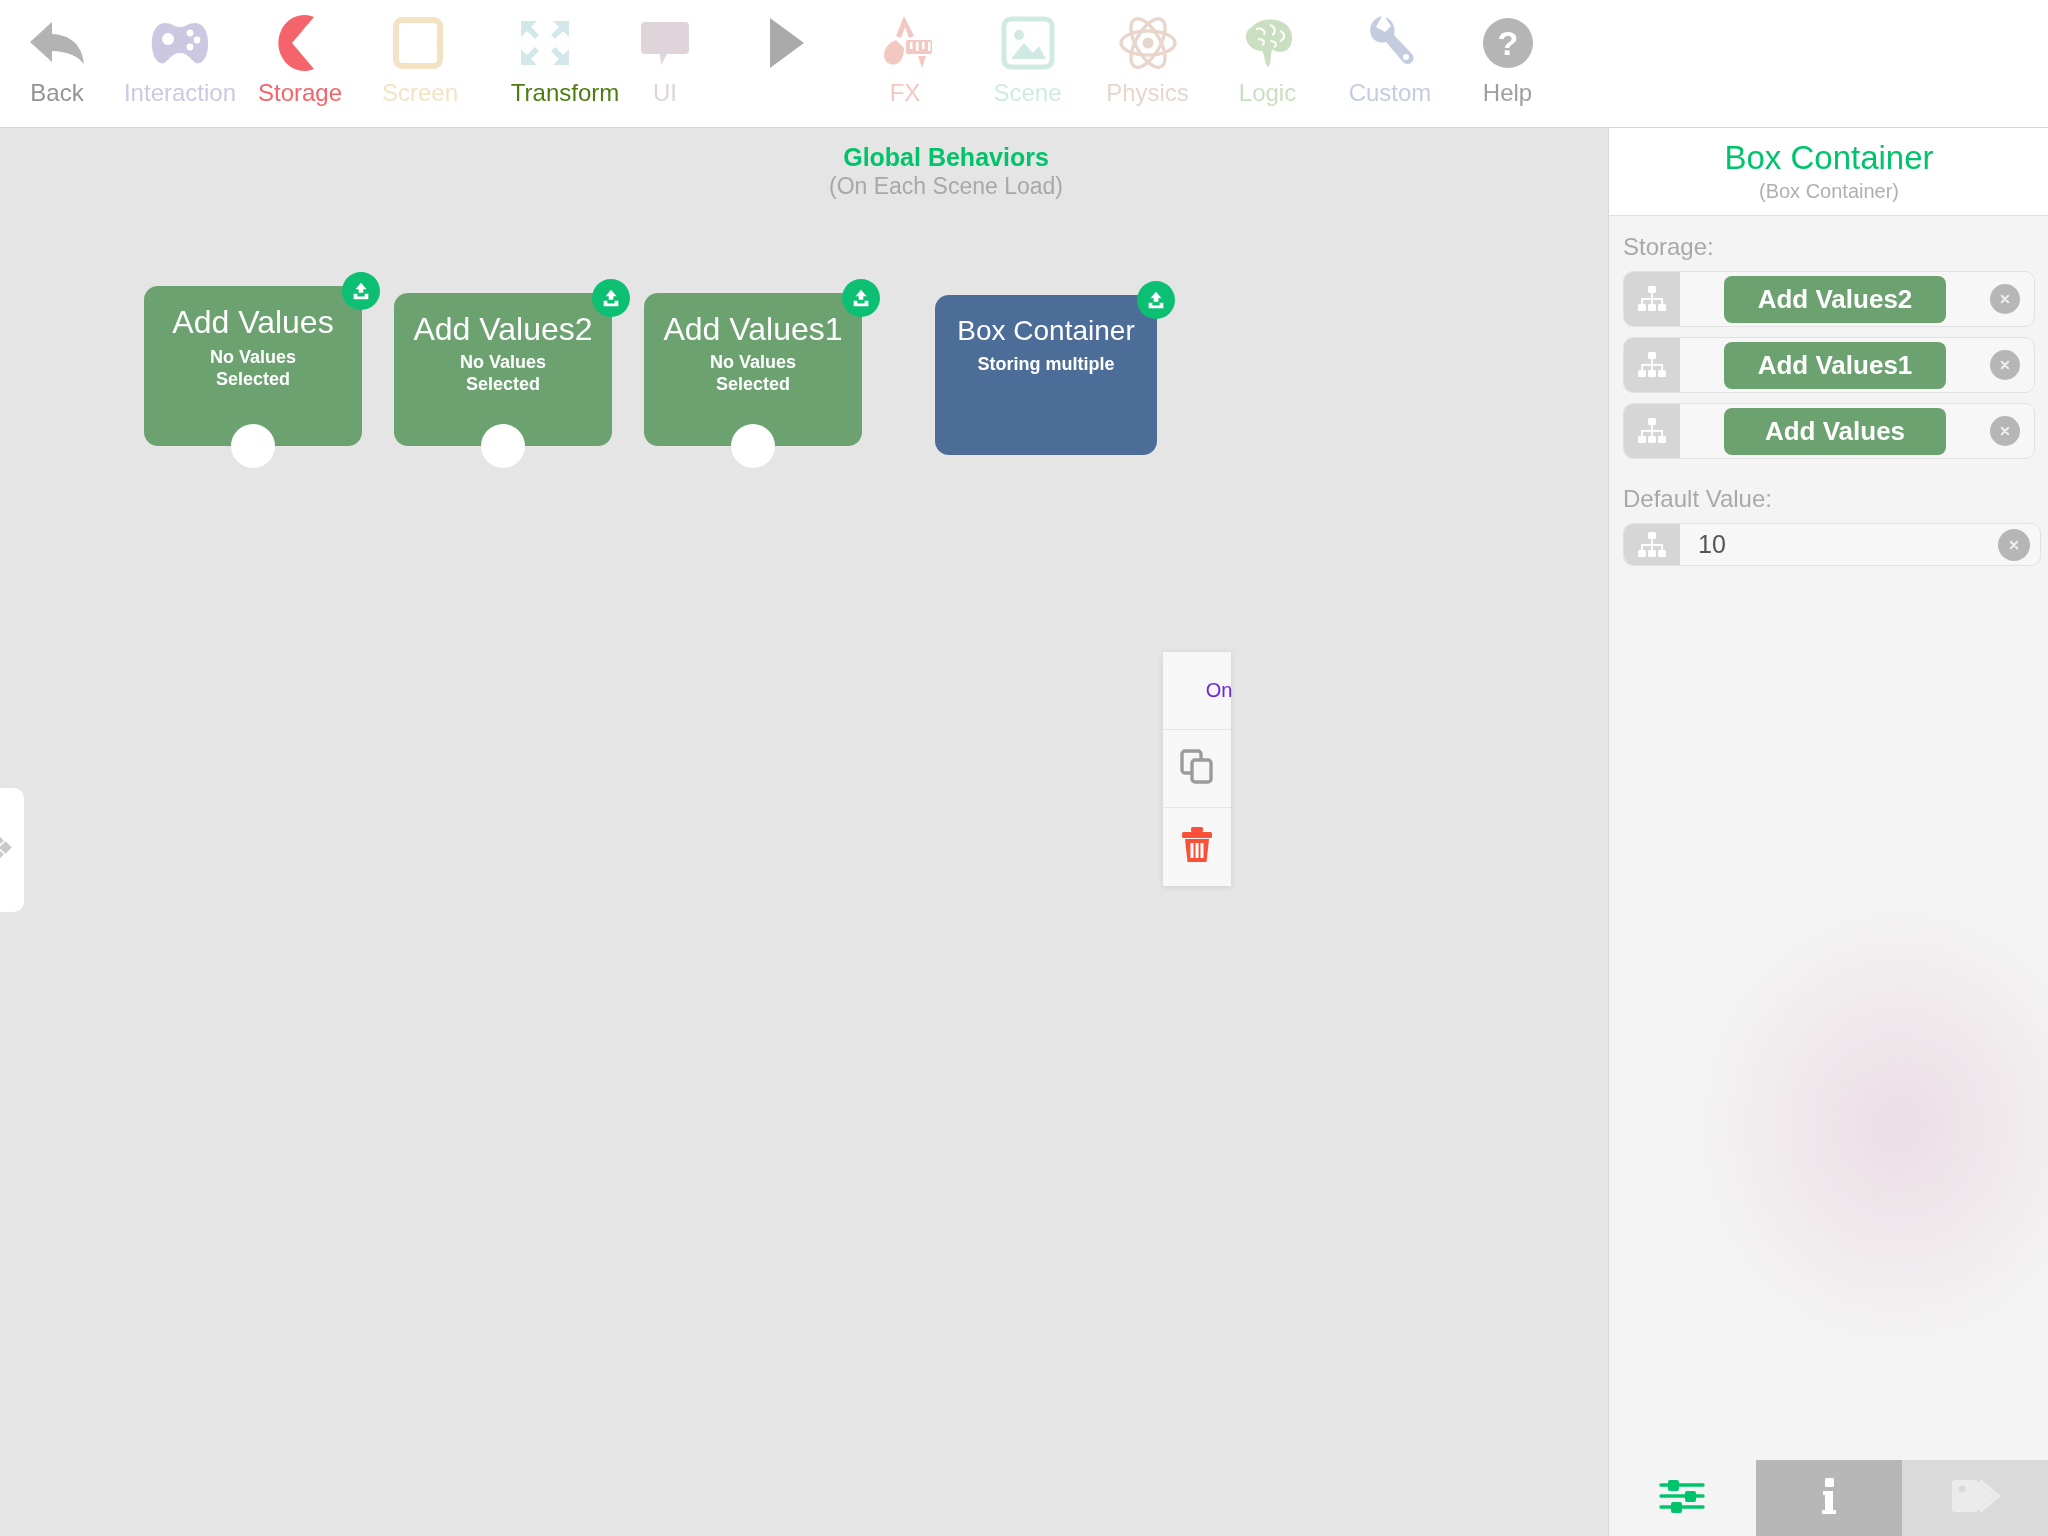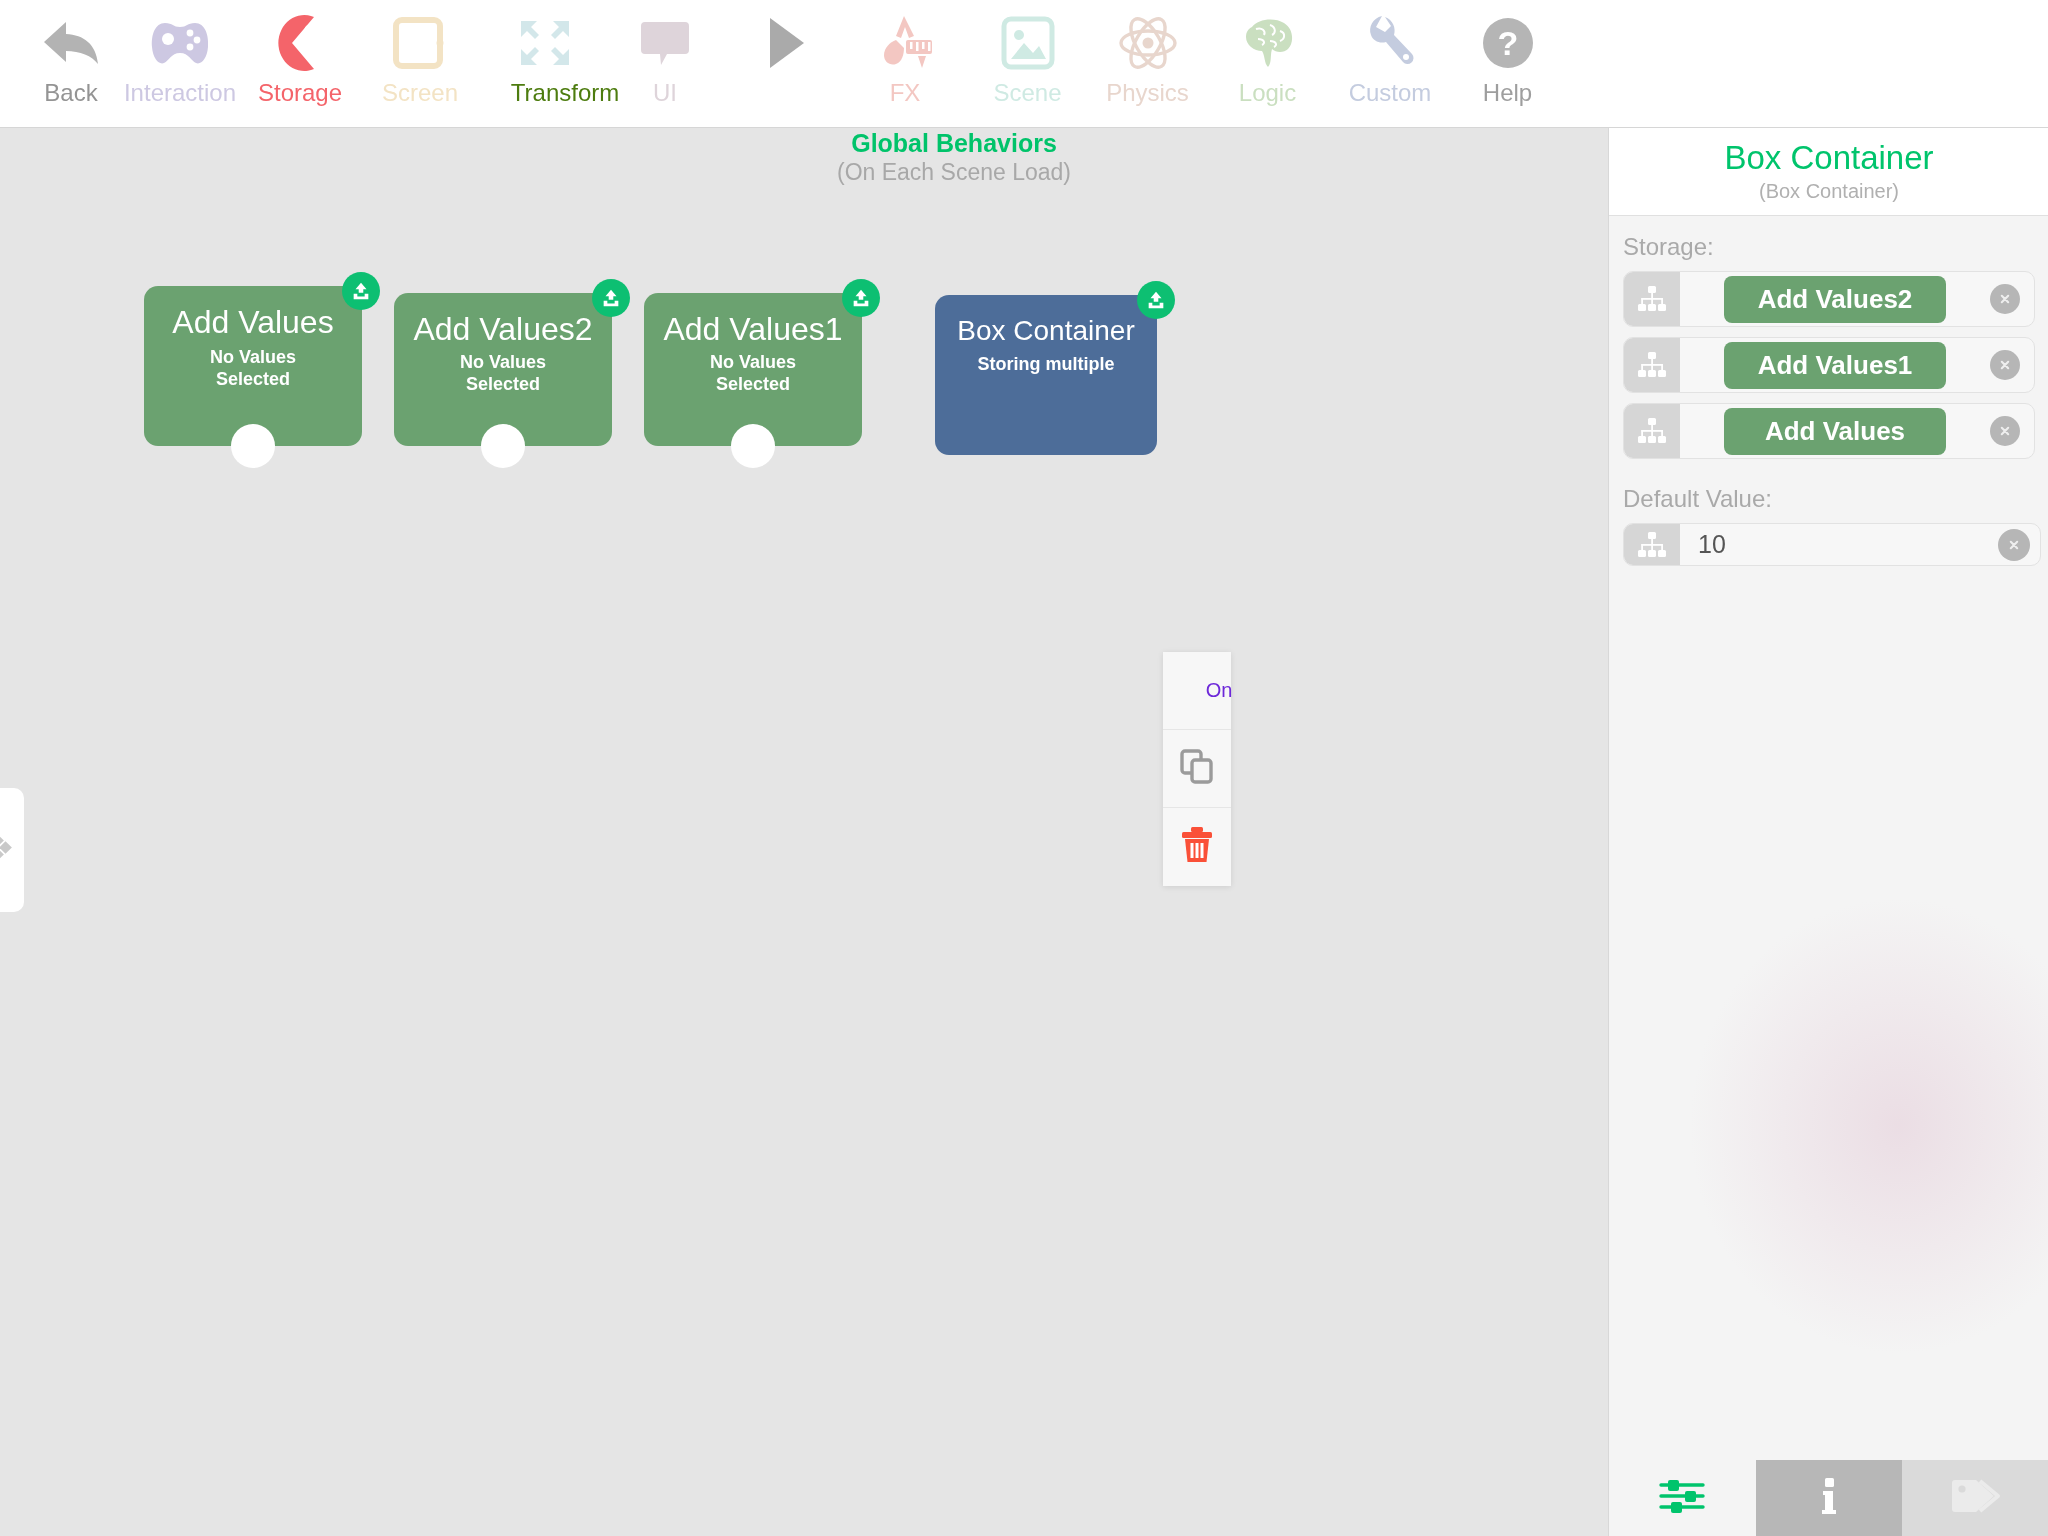--- a/index.html
+++ b/index.html
@@ -32,22 +32,22 @@
     white-space:nowrap;
   }
 
   
   #canvas {
     position:absolute; left:0; top:128px; width:1608px; height:1408px;
     background:#e5e5e5;
     overflow:hidden;
   }
   #canvas-header {
-    position:absolute; left:8px; top:0; width:1892px;
-    text-align:center; 
+    position:absolute; left:0; top:0; width:1892px;
+    text-align:center; padding-top:14px;
   }
   #canvas-title {
     color:#00c36a; font-weight:bold; font-size:25px; line-height:30px;
   }
   #canvas-subtitle {
     color:#a8a8a8; font-size:23px; line-height:28px;
   }
 
   .node {
     position:absolute;
@@ -213,21 +213,21 @@
   }
   .ptab.plain { background:#f4f4f4; }
   .ptab.active { background:#b7b7b7; }
   .ptab.dim { background:#dadada; }
 </style>
 </head>
 <body>
 
 <div id="toolbar">
 
-  <div class="tb-item" style="position:absolute;left:24px;width:94px;">
+  <div class="tb-item" style="position:absolute;left:10px;width:94px;">
     <div class="tb-icon">
       <svg width="62" height="50" viewBox="0 0 62 50">
           <path d="M26 4 L4 24 L26 44 L26 33 C40 33 52 38 58 46 C56 26 44 17 26 16 Z" fill="#b3b3b3"></path>
         </svg>
     </div>
     <div class="tb-label" style="color:#949494;">Back</div>
   </div>
 
   <div class="tb-item" style="position:absolute;left:110px;width:140px;">
     <div class="tb-icon">

